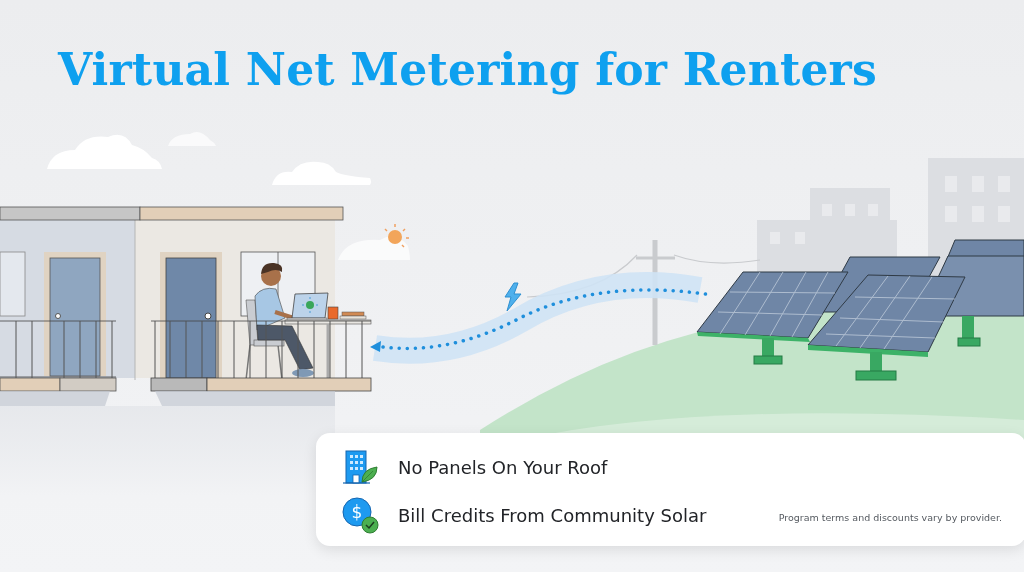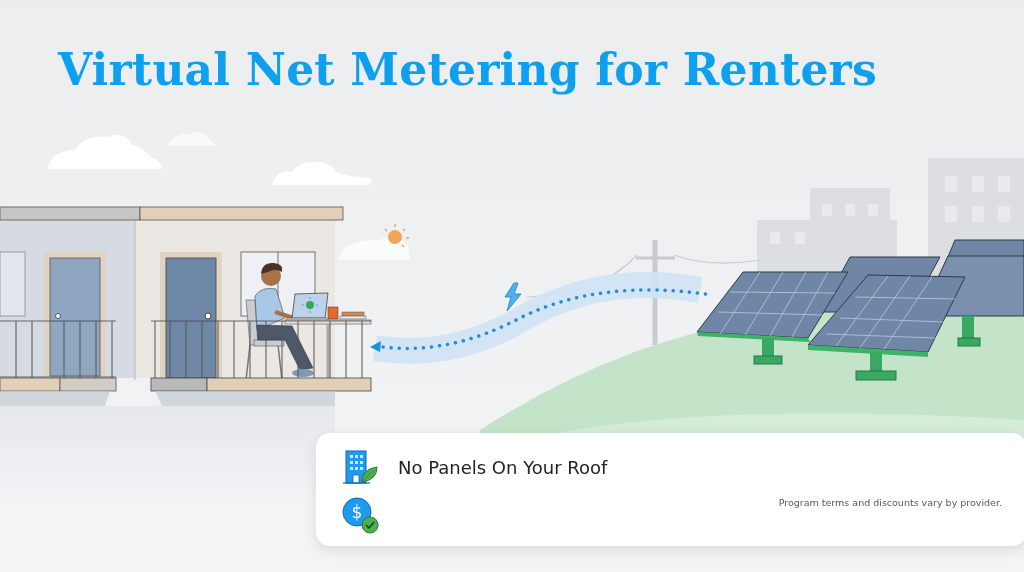--- a/index.html
+++ b/index.html
@@ -19,21 +19,21 @@
     position: absolute; left: 316px; top: 433px; width: 710px; height: 113px;
     background: #ffffff; border-radius: 14px;
     box-shadow: 0 4px 14px rgba(0,0,0,0.10);
   }
   .card-row { position: absolute; left: 24px; display: flex; align-items: center; }
   .card-row.r1 { top: 14px; }
   .card-row.r2 { top: 62px; }
   .card-icon { width: 40px; height: 40px; margin-right: 18px; }
   .card-text { font-size: 18px; color: #222428; font-family: "DejaVu Sans", sans-serif; }
   .disclaimer {
-    position: absolute; right: 24px; top: 64px;
+    position: absolute; right: 24px; top: 79px;
     font-size: 9.5px; color: #555a60; font-family: "DejaVu Sans", sans-serif;
   }
 </style>
 </head>
 <body>
 
 <div class="scene">
   <svg width="1024" height="572" viewBox="0 0 1024 572" xmlns="http://www.w3.org/2000/svg">
 
     <g fill="#ffffff">
@@ -243,15 +243,16 @@
     </svg>
     <span class="card-text">No Panels On Your Roof</span>
   </div>
   <div class="card-row r2">
     <svg class="card-icon" viewBox="0 0 40 40">
       <circle cx="17" cy="17" r="14" fill="#1e9af0" stroke="#1666b0" stroke-width="1"></circle>
       <text x="17" y="23" font-size="17" font-family="DejaVu Sans, sans-serif" fill="#ffffff" text-anchor="middle">$</text>
       <circle cx="30" cy="30" r="8" fill="#4caf50" stroke="#2e7d32" stroke-width="1"></circle>
       <path d="M26 30 L29 33 L34 27" stroke="#1b3d1e" stroke-width="1.5" fill="none"></path>
     </svg>
+    <span class="card-text">Bill Credits From Community Solar</span>
   </div>
   <span class="disclaimer">Program terms and discounts vary by provider.</span>
 </div>
 
 </body></html>

